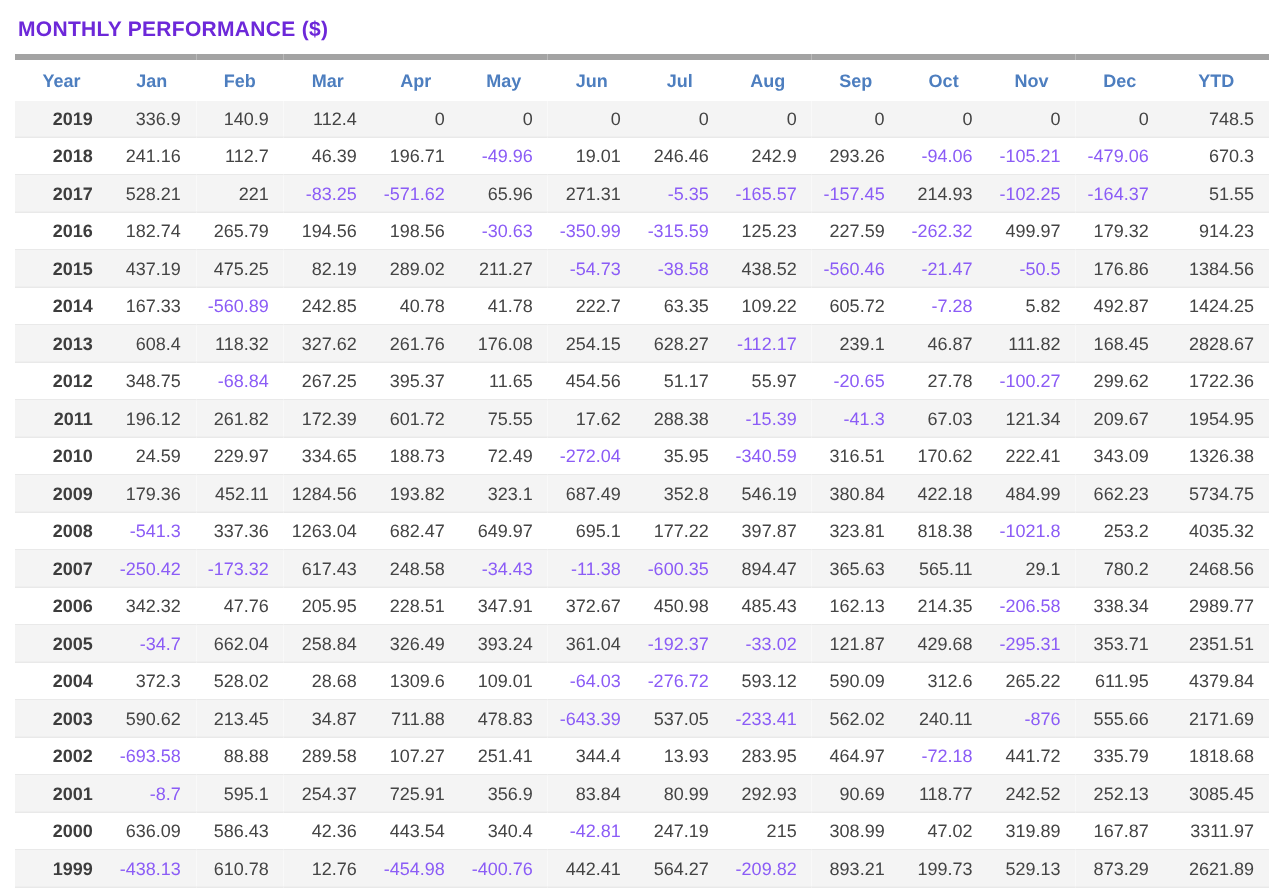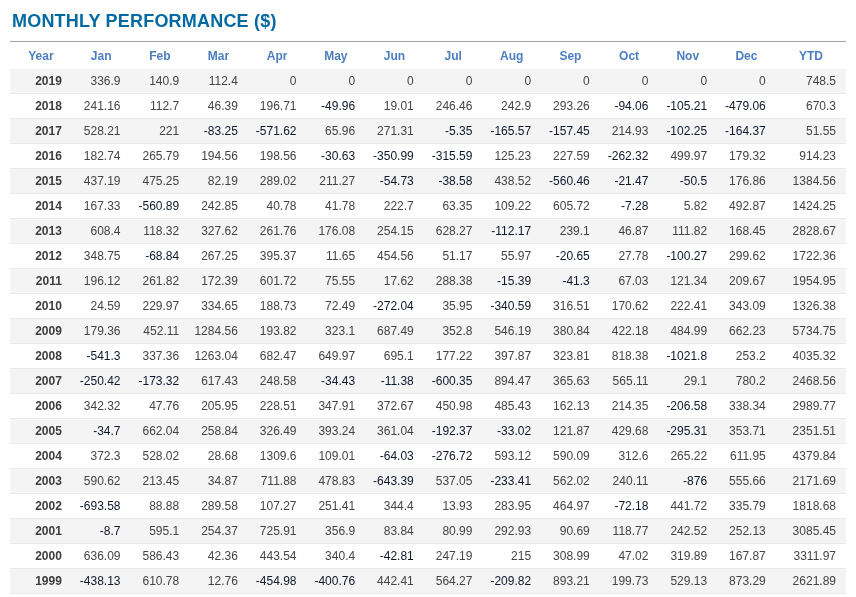--- a/index.html
+++ b/index.html
@@ -10,33 +10,33 @@
   body {
     width: 856px;
     height: 597px;
     overflow: hidden;
     font-family: "Liberation Sans", sans-serif;
   }
   .panel {
     padding: 8px 10px 0 10px;
   }
   .panel-title {
-    font-size: 18px;
+    font-size: 14px;
     font-weight: bold;
-    color: #0369a1;
+    color: #6d28d9;
     letter-spacing: 0.2px;
     padding: 3px 2px 9px 2px;
   }
   table.perf {
     width: 100%;
     border-collapse: collapse;
     table-layout: fixed;
   }
   table.perf thead th {
-    border-top: 1px solid #a3a3a3;
+    border-top: 4px solid #a3a3a3;
     color: #4d7ebf;
     font-size: 12px;
     font-weight: bold;
     height: 27px;
     text-align: center;
     vertical-align: middle;
     padding: 0;
   }
   table.perf thead th:first-child  { width: 7.4%; }
   table.perf thead th:last-child   { width: 8.4%; }
@@ -52,21 +52,21 @@
     overflow: hidden;
   }
   table.perf tbody tr:nth-child(odd) {
     background: #f4f4f4;
   }
   table.perf tbody td.year {
     font-weight: bold;
     color: #3d3d3d;
   }
   table.perf tbody td.neg {
-    color: #0f172a;
+    color: #8b5cf6;
   }
 </style>
 </head>
 <body>
 
 <div class="panel">
   <div class="panel-title">MONTHLY PERFORMANCE ($)</div>
 
   <table class="perf">
     <thead>

